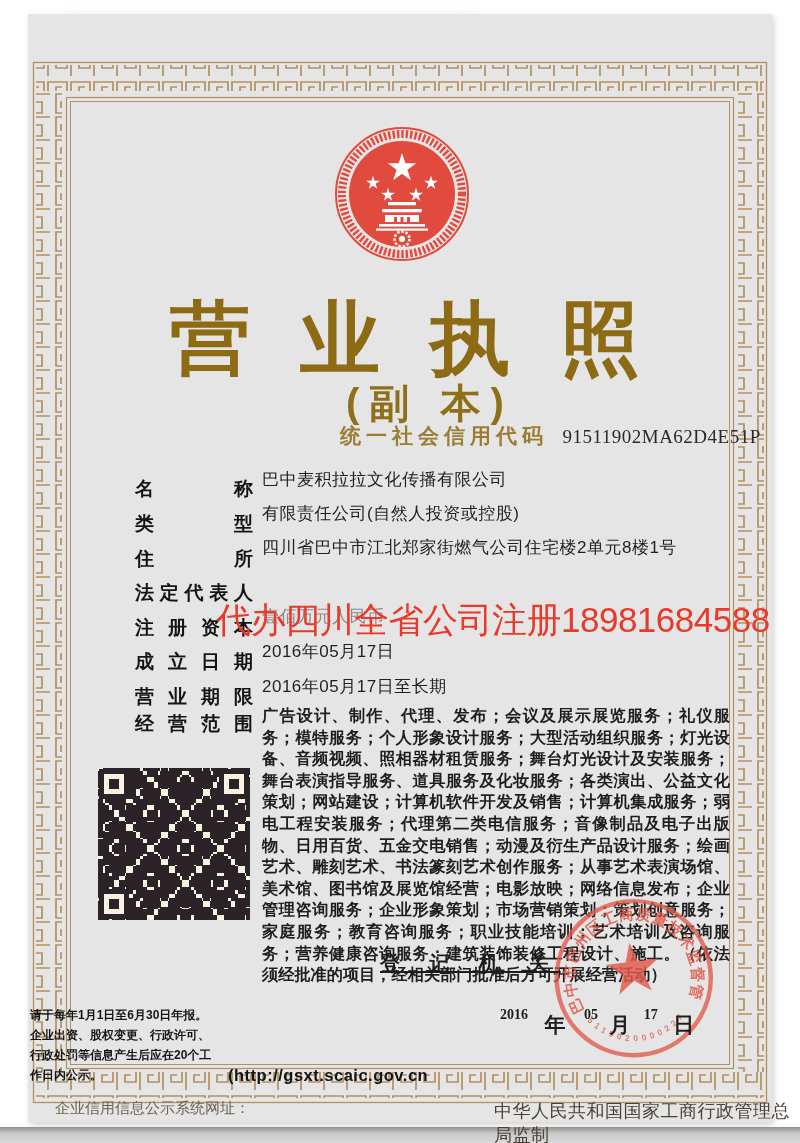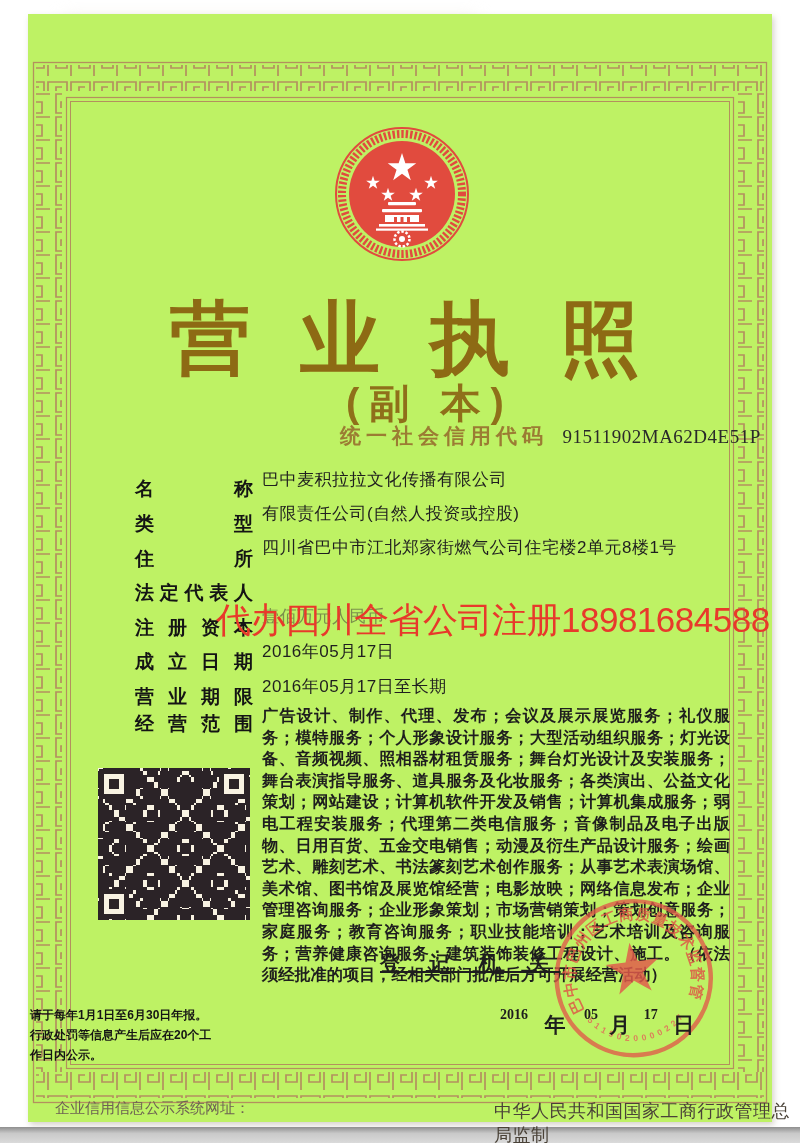--- a/index.html
+++ b/index.html
@@ -1,21 +1,21 @@
 <!DOCTYPE html>
 <html><head>
 <meta charset="utf-8">
 <style>
   html,body{margin:0;padding:0;background:#ffffff;}
   .page{position:relative;width:800px;height:1143px;background:#ffffff;overflow:hidden;
         font-family:"Liberation Sans", sans-serif;}
   .ghost{position:absolute;left:60px;top:16px;width:420px;height:44px;
          background:rgba(236,232,223,.55);filter:blur(8px);border-radius:10px;}
   .paper{position:absolute;left:28px;top:14px;width:744px;height:1108px;
-         background:#bef264;box-shadow:2px 3px 6px rgba(140,130,110,.35);}
+         background:#e5e5e5;box-shadow:2px 3px 6px rgba(140,130,110,.35);}
   .frame{position:absolute;left:0;top:0;z-index:1;}
   
   .emblem{position:absolute;left:303px;top:109px;width:142px;height:142px;z-index:5;}
   
   .title{position:absolute;left:142px;top:272px;width:500px;z-index:5;
          font-size:80px;font-weight:900;color:#8d6a14;letter-spacing:50px;white-space:nowrap;}
   .subtitle{position:absolute;left:318px;top:362px;z-index:5;font-size:40px;font-weight:700;
          color:#8f6f1a;letter-spacing:10px;white-space:nowrap;}
   .credit-line{position:absolute;left:312px;top:408px;z-index:5;white-space:nowrap;}
   .cc-label{font-size:21px;font-weight:700;color:#9b7c33;letter-spacing:5px;}
@@ -179,21 +179,23 @@
           <textPath href="#sealNum" startOffset="6">5119020000227</textPath>
         </text>
       </g>
     </svg>
 
     <div class="watermark">代办四川全省公司注册18981684588</div>
   </div>
 
   <div class="notice">
     <div>请于每年1月1日至6月30日年报。</div>
+    <div>企业出资、股权变更、行政许可、</div>
     <div>行政处罚等信息产生后应在20个工</div>
     <div>作日内公示。</div>
   </div>
+  <div class="url">(http://gsxt.scaic.gov.cn</div>
 
   <div class="footer-left">企业信用信息公示系统网址：</div>
   <div class="footer-right">中华人民共和国国家工商行政管理总局监制</div>
 
   <div class="bottom-strip"></div>
 </div>
 
 </body></html>

